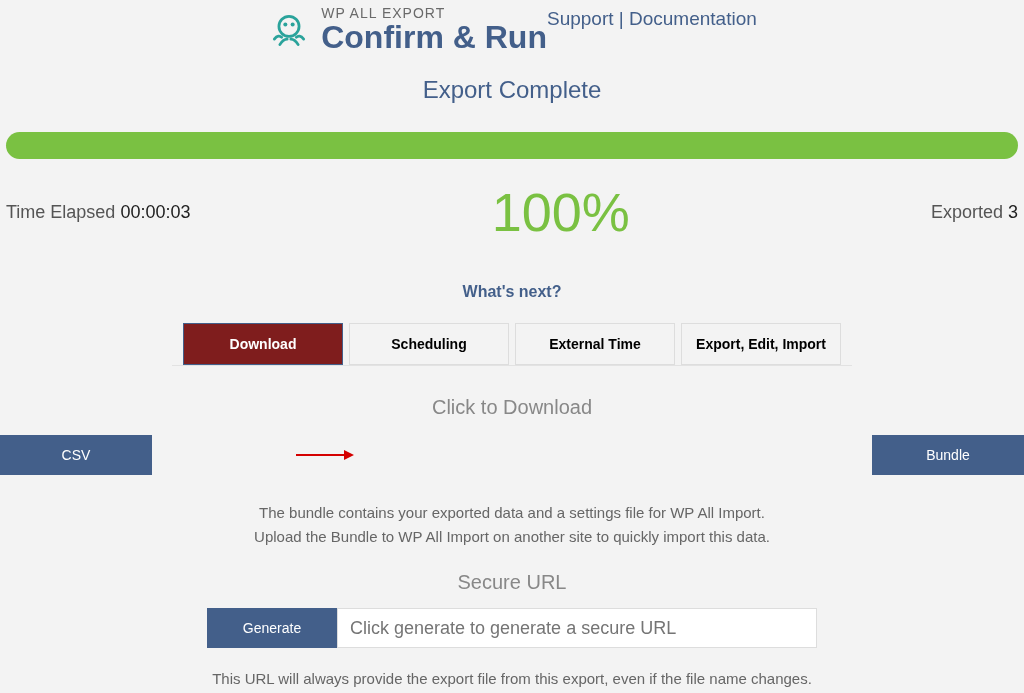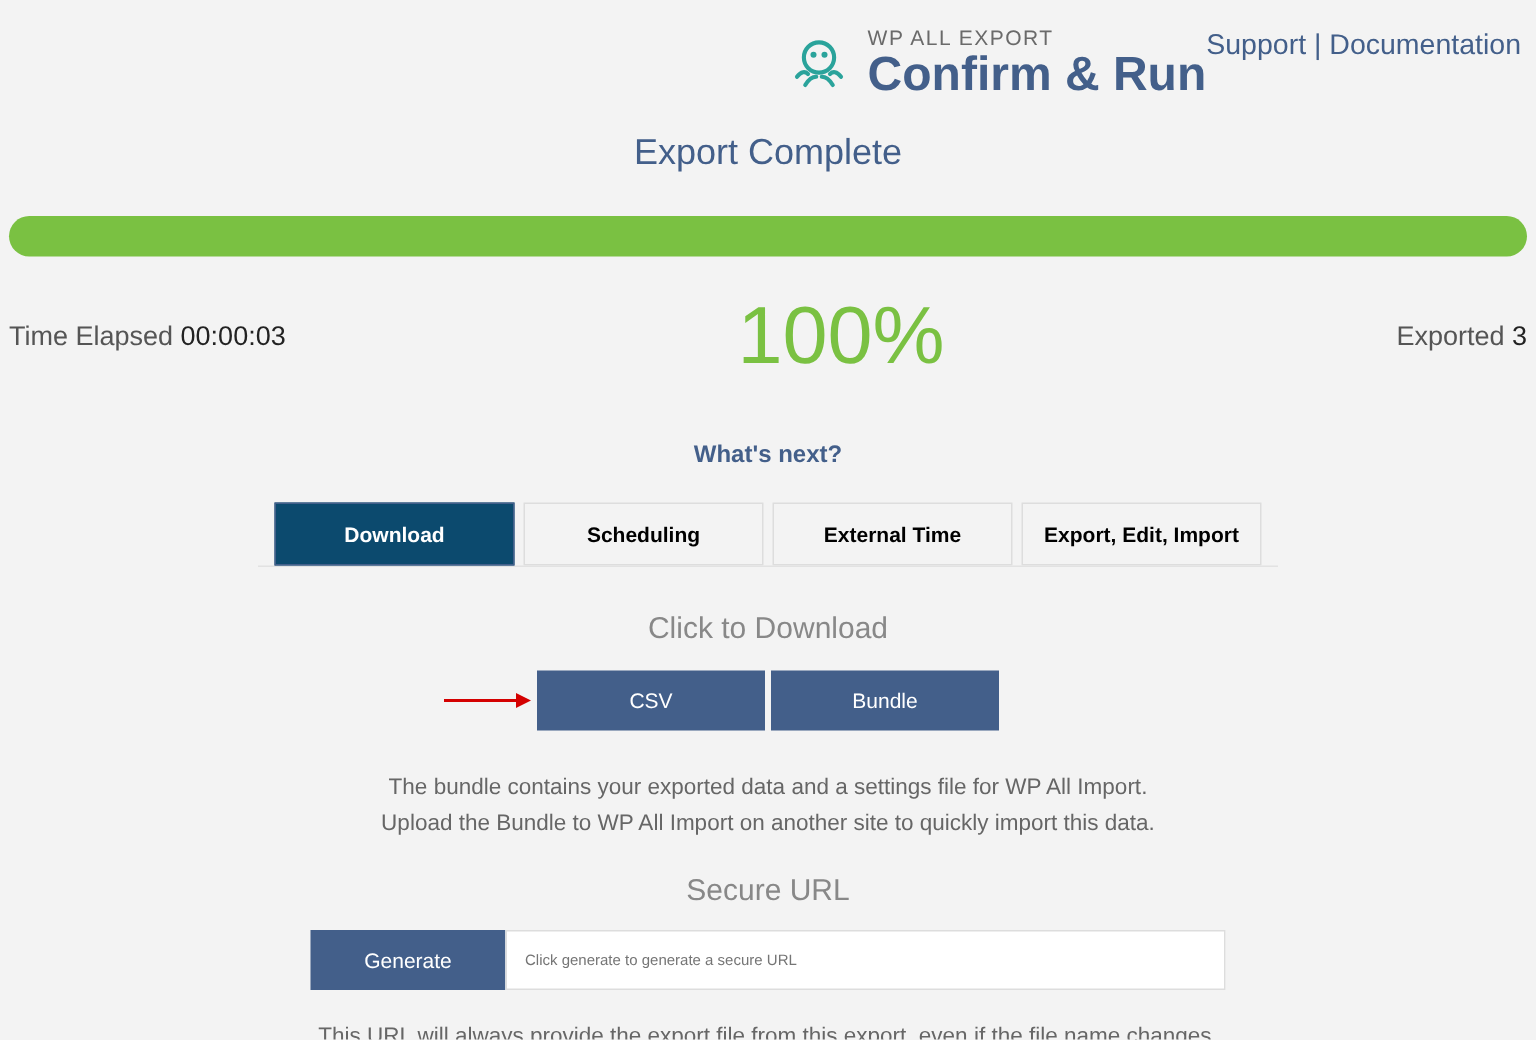--- a/index.html
+++ b/index.html
@@ -6,23 +6,23 @@
   body {
     font-family: "Segoe UI", Arial, sans-serif;
     background: #f3f3f3;
     width: 1024px;
     height: 693px;
     overflow: hidden;
     color: #444;
   }
   .header {
     display: flex;
-    justify-content: flex-end;
+    justify-content: center;
     align-items: flex-start;
-    padding: 18px 10px 0 10px;
+    padding: 6px 10px 0 10px;
   }
   .brand {
     display: flex;
     align-items: center;
     gap: 10px;
   }
   .brand-text {
     display: flex;
     flex-direction: column;
     line-height: 1.05;
@@ -110,33 +110,33 @@
     align-items: center;
     justify-content: center;
     font-size: 14px;
     font-weight: 600;
     color: #000000;
     border: 1px solid #ddd;
     background: #f3f3f3;
     cursor: pointer;
   }
   .tab.active {
-    background: #0c4a6e;
+    background: #7f1d1d;
     color: #fff;
     border-color: #435F8A;
   }
   .section-title {
     text-align: center;
     font-size: 20px;
     color: #888;
     margin-top: 30px;
   }
   .download-row {
     display: flex;
-    justify-content: center;
+    justify-content: space-between;
     align-items: center;
     gap: 4px;
     margin-top: 16px;
     position: relative;
   }
   .dl-btn {
     width: 152px;
     height: 40px;
     background: #435F8A;
     color: #fff;
@@ -184,21 +184,21 @@
     font-size: 14px;
     cursor: pointer;
     border: none;
   }
   .secure-input {
     width: 480px;
     height: 40px;
     border: 1px solid #ddd;
     background: #fff;
     padding: 0 12px;
-    font-size: 10px;
+    font-size: 18px;
     color: #777;
     outline: none;
   }
   .secure-desc {
     text-align: center;
     font-size: 15px;
     color: #666;
     margin-top: 22px;
   }
 </style>

